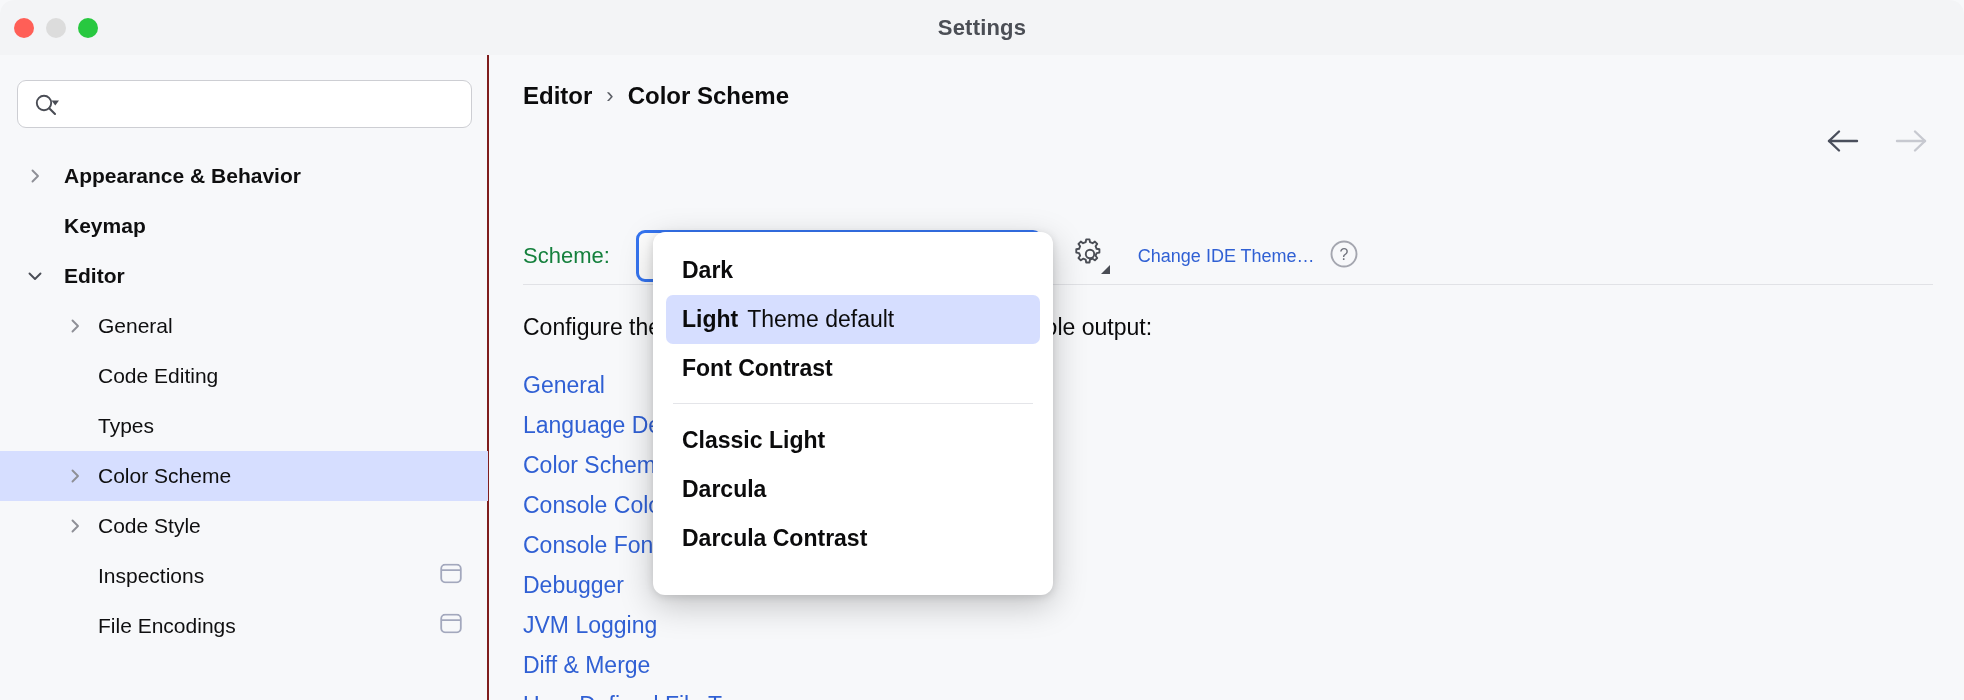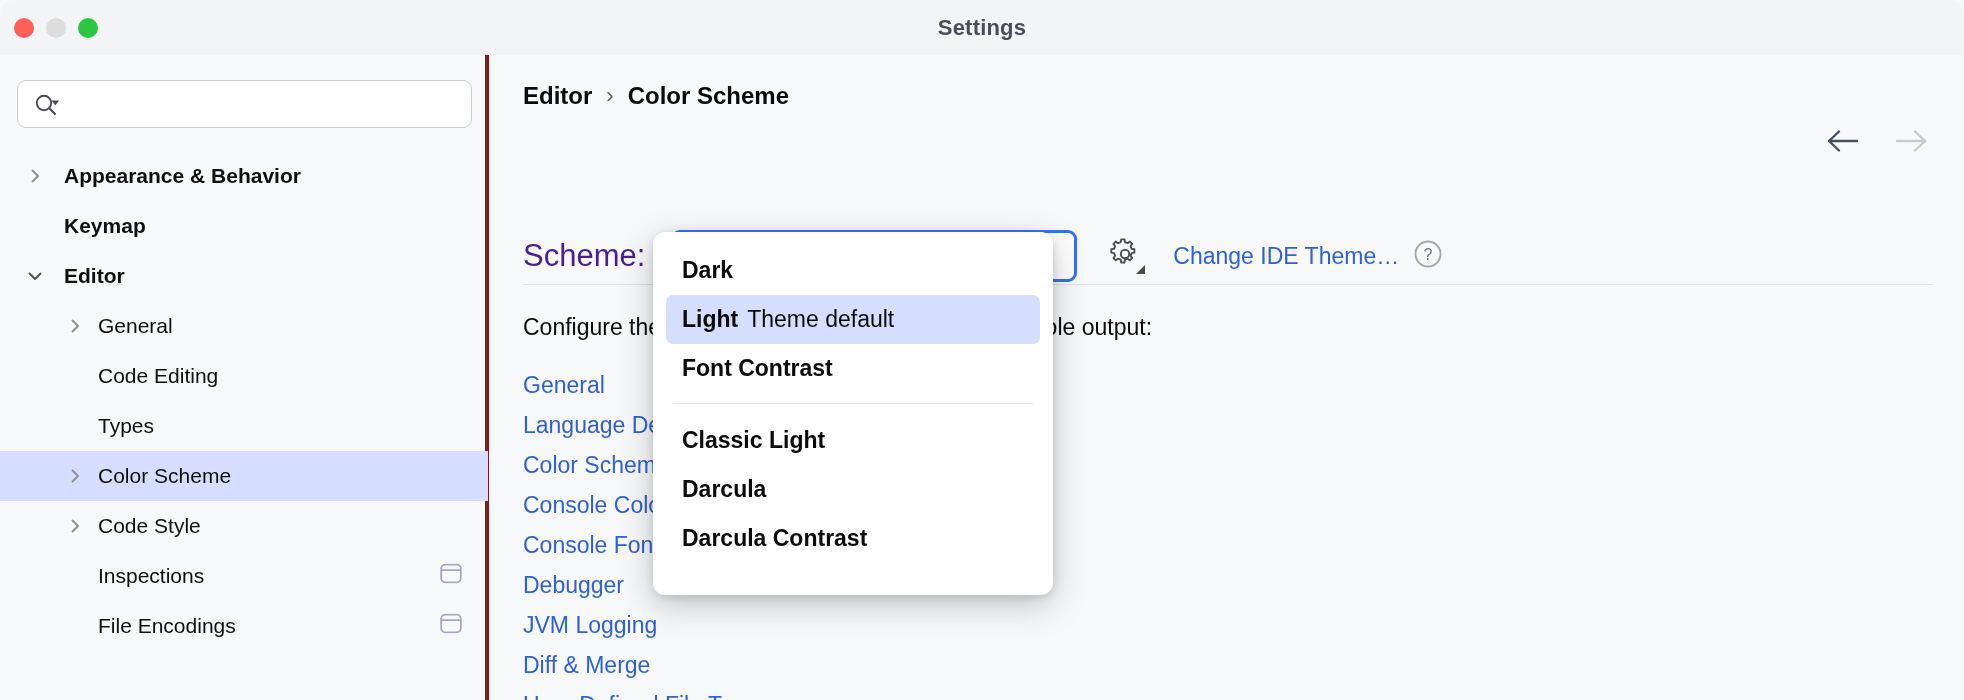--- a/index.html
+++ b/index.html
@@ -38,21 +38,21 @@
     display: flex; align-items: center; justify-content: center;
     font-size: 22px; font-weight: bold; color: #4b4e55;
     letter-spacing: .2px;
   }
 
   
   .sidebar {
     position: absolute; top: 55px; left: 0;
     width: 489px; height: 645px;
     background: #f7f8fa;
-    border-right: 4px solid #7f1d1d;
+    border-right: 2px solid #7f1d1d;
   }
   .search-wrap {
     position: absolute; top: 25px; left: 17px;
     width: 455px; height: 48px;
   }
   .search-box {
     width: 100%; height: 100%;
     background: #ffffff;
     border: 1px solid #cdced3;
     border-radius: 9px;
@@ -117,21 +117,21 @@
   .nav-arrows {
     position: absolute; top: 88px; right: 36px;
     transform: translateY(-50%);
     display: flex; gap: 34px; align-items: center;
   }
 
   .scheme-row {
     position: absolute; top: 175px; left: 33px;
     display: flex; align-items: center;
   }
-  .scheme-label { font-size: 31px; color: #4c1d95; text-align: center; }
+  .scheme-label { font-size: 22px; color: #15803d; text-align: center; }
   .combo {
     position: relative;
     margin-left: 26px;
     width: 406px; height: 52px;
     background: #fefefe;
     border: 3px solid #3574f0;
     border-radius: 9px;
     display: flex; align-items: center;
     padding: 0 14px 0 20px;
     font-size: 22px;
@@ -145,21 +145,21 @@
     display: flex; align-items: center; justify-content: center;
   }
   .gear-caret {
     position: absolute; right: 0px; bottom: 2px;
     width: 0; height: 0;
     border-left: 9px solid transparent;
     border-bottom: 9px solid #4a4d55;
   }
   .theme-link {
     margin-left: 28px;
-    font-size: 23px; color: #3060d4;
+    font-size: 18px; color: #3060d4;
     cursor: pointer;
   }
   .help-icon { margin-left: 14px; }
 
   .divider {
     position: absolute; top: 229px; left: 33px;
     width: 1410px; height: 1px; background: #e1e2e6;
   }
 
   .configure-text {

